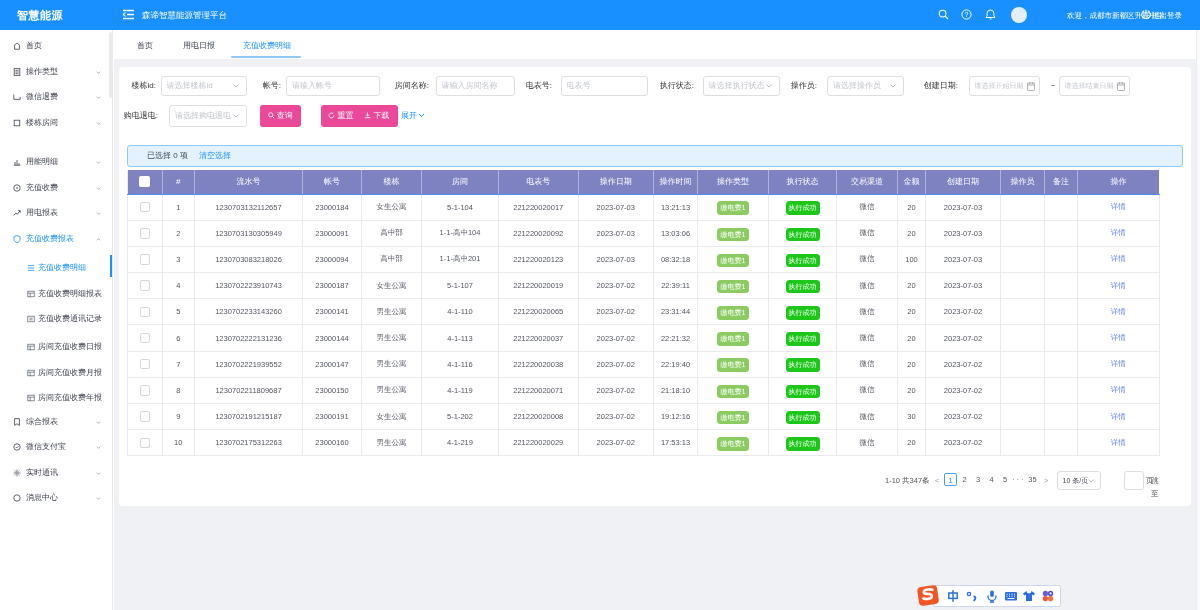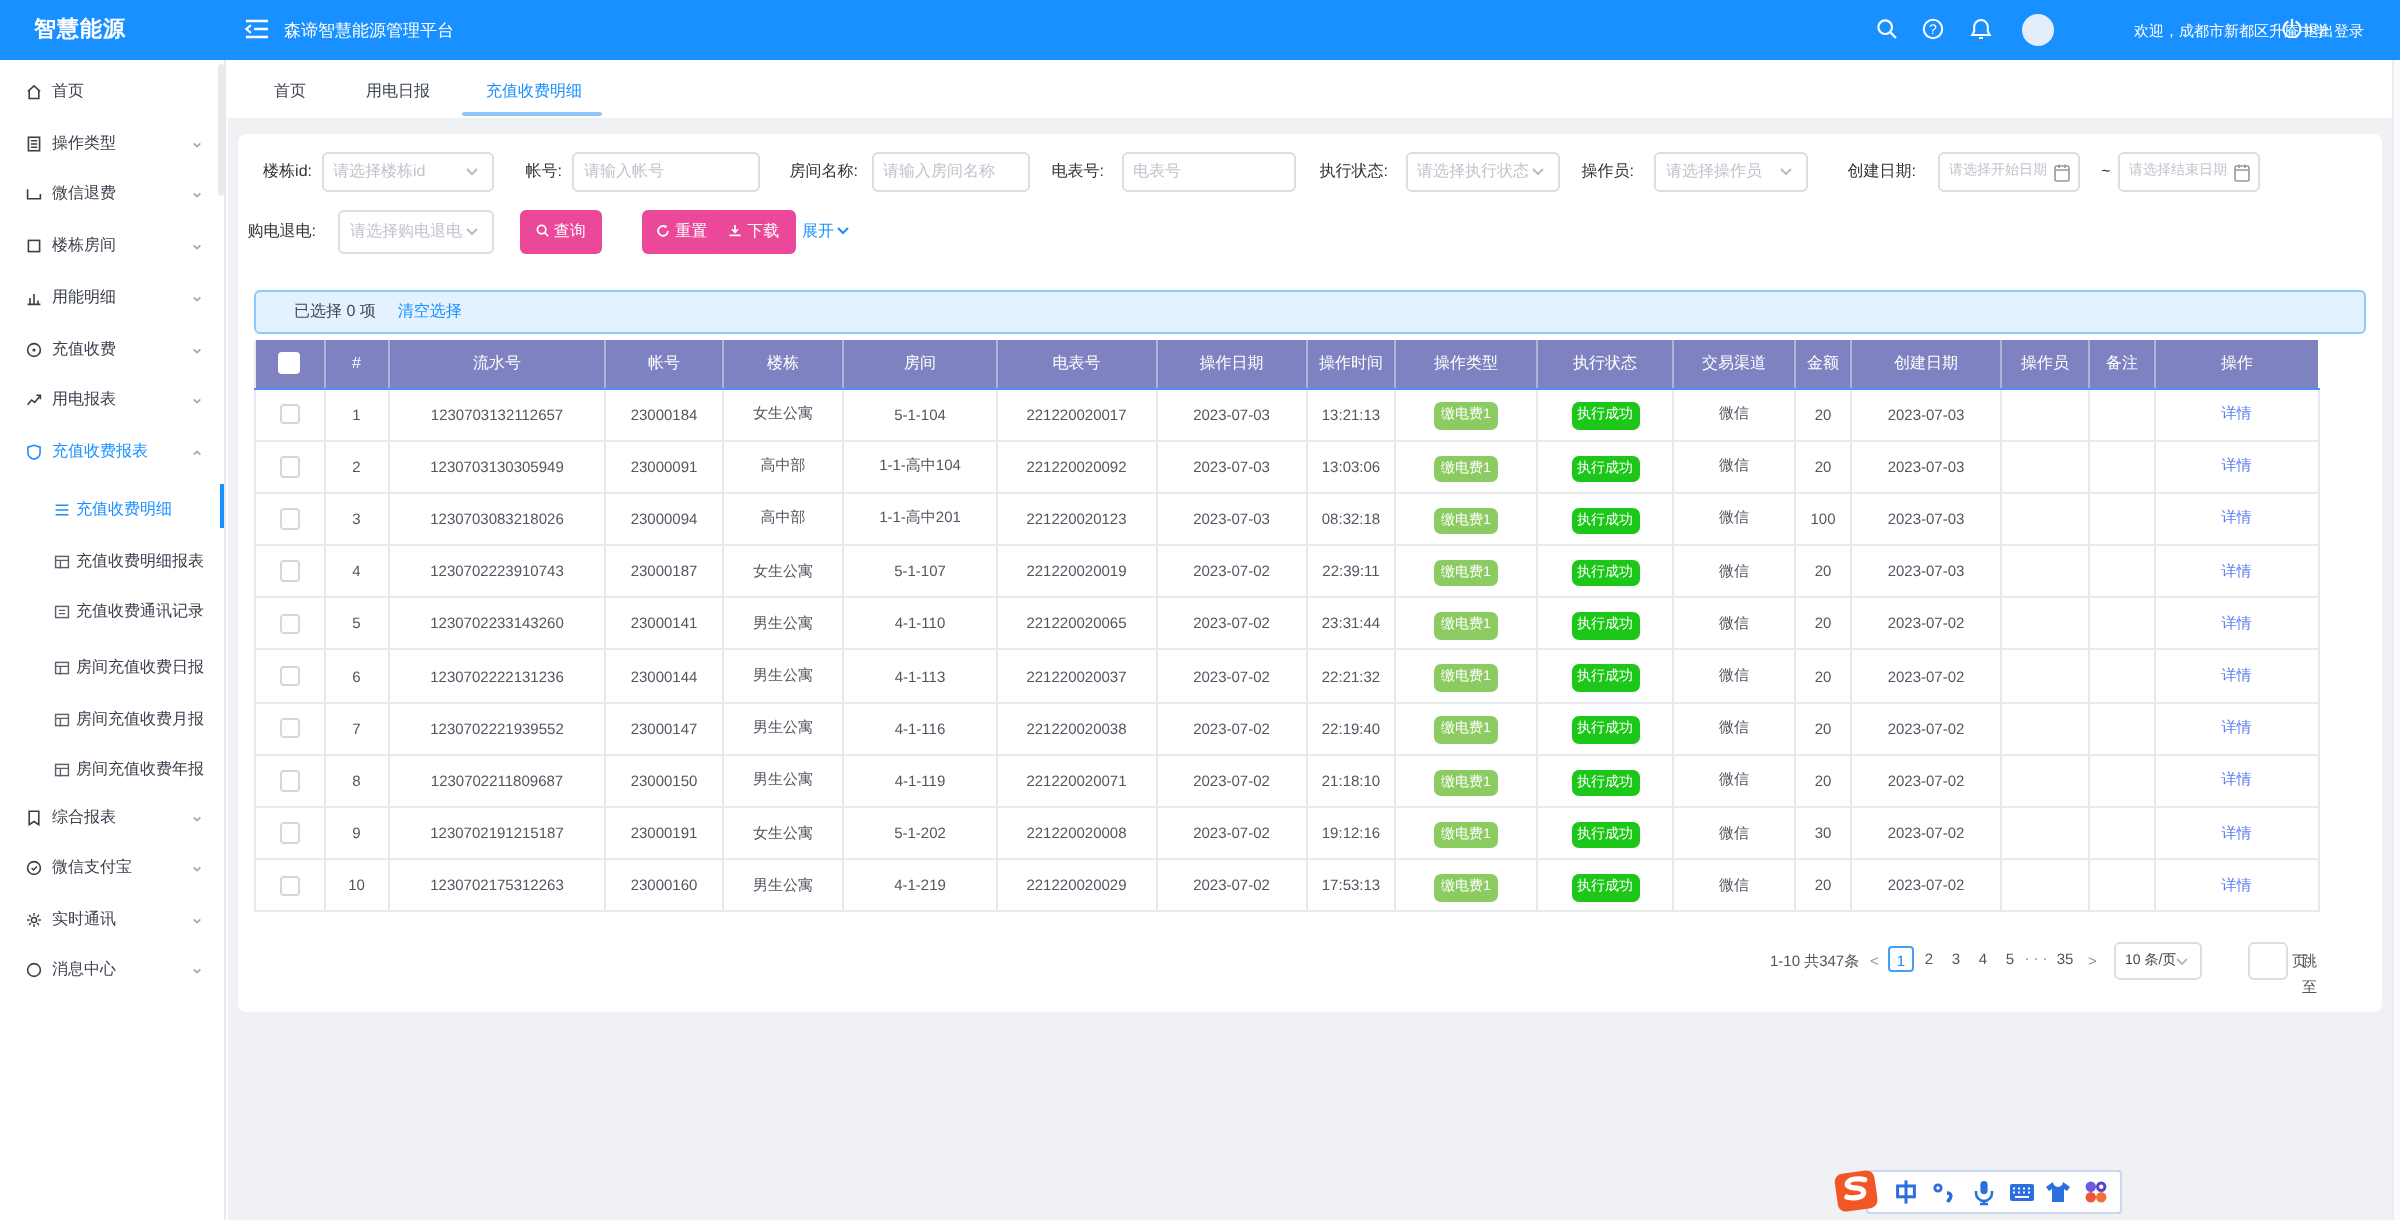--- a/index.html
+++ b/index.html
@@ -127,21 +127,21 @@
       </div>
     <div class="mi">
         <svg class="ic" viewBox="0 0 10 10">
           <rect x="1.5" y="1.5" width="7" height="7" stroke="#3a3f4c" fill="none" stroke-width="1"></rect>
         </svg>
         <span class="txt">楼栋房间</span>
         <svg class="chev" viewBox="0 0 6 6">
           <path d="M1 2l2 2 2-2" stroke="#9aa" fill="none"></path>
         </svg>
       </div>
-    <div class="mi" style="margin-top:1px">
+    <div class="mi" style="margin-top:14px">
         <svg class="ic" viewBox="0 0 10 10">
           <path d="M1 9h8M2.5 9V5M5 9V2.5M7.5 9V6.5" stroke="#3a3f4c" fill="none" stroke-width="1"></path>
         </svg>
         <span class="txt">用能明细</span>
         <svg class="chev" viewBox="0 0 6 6">
           <path d="M1 2l2 2 2-2" stroke="#9aa" fill="none"></path>
         </svg>
       </div>
     <div class="mi">
         <svg class="ic" viewBox="0 0 10 10">

